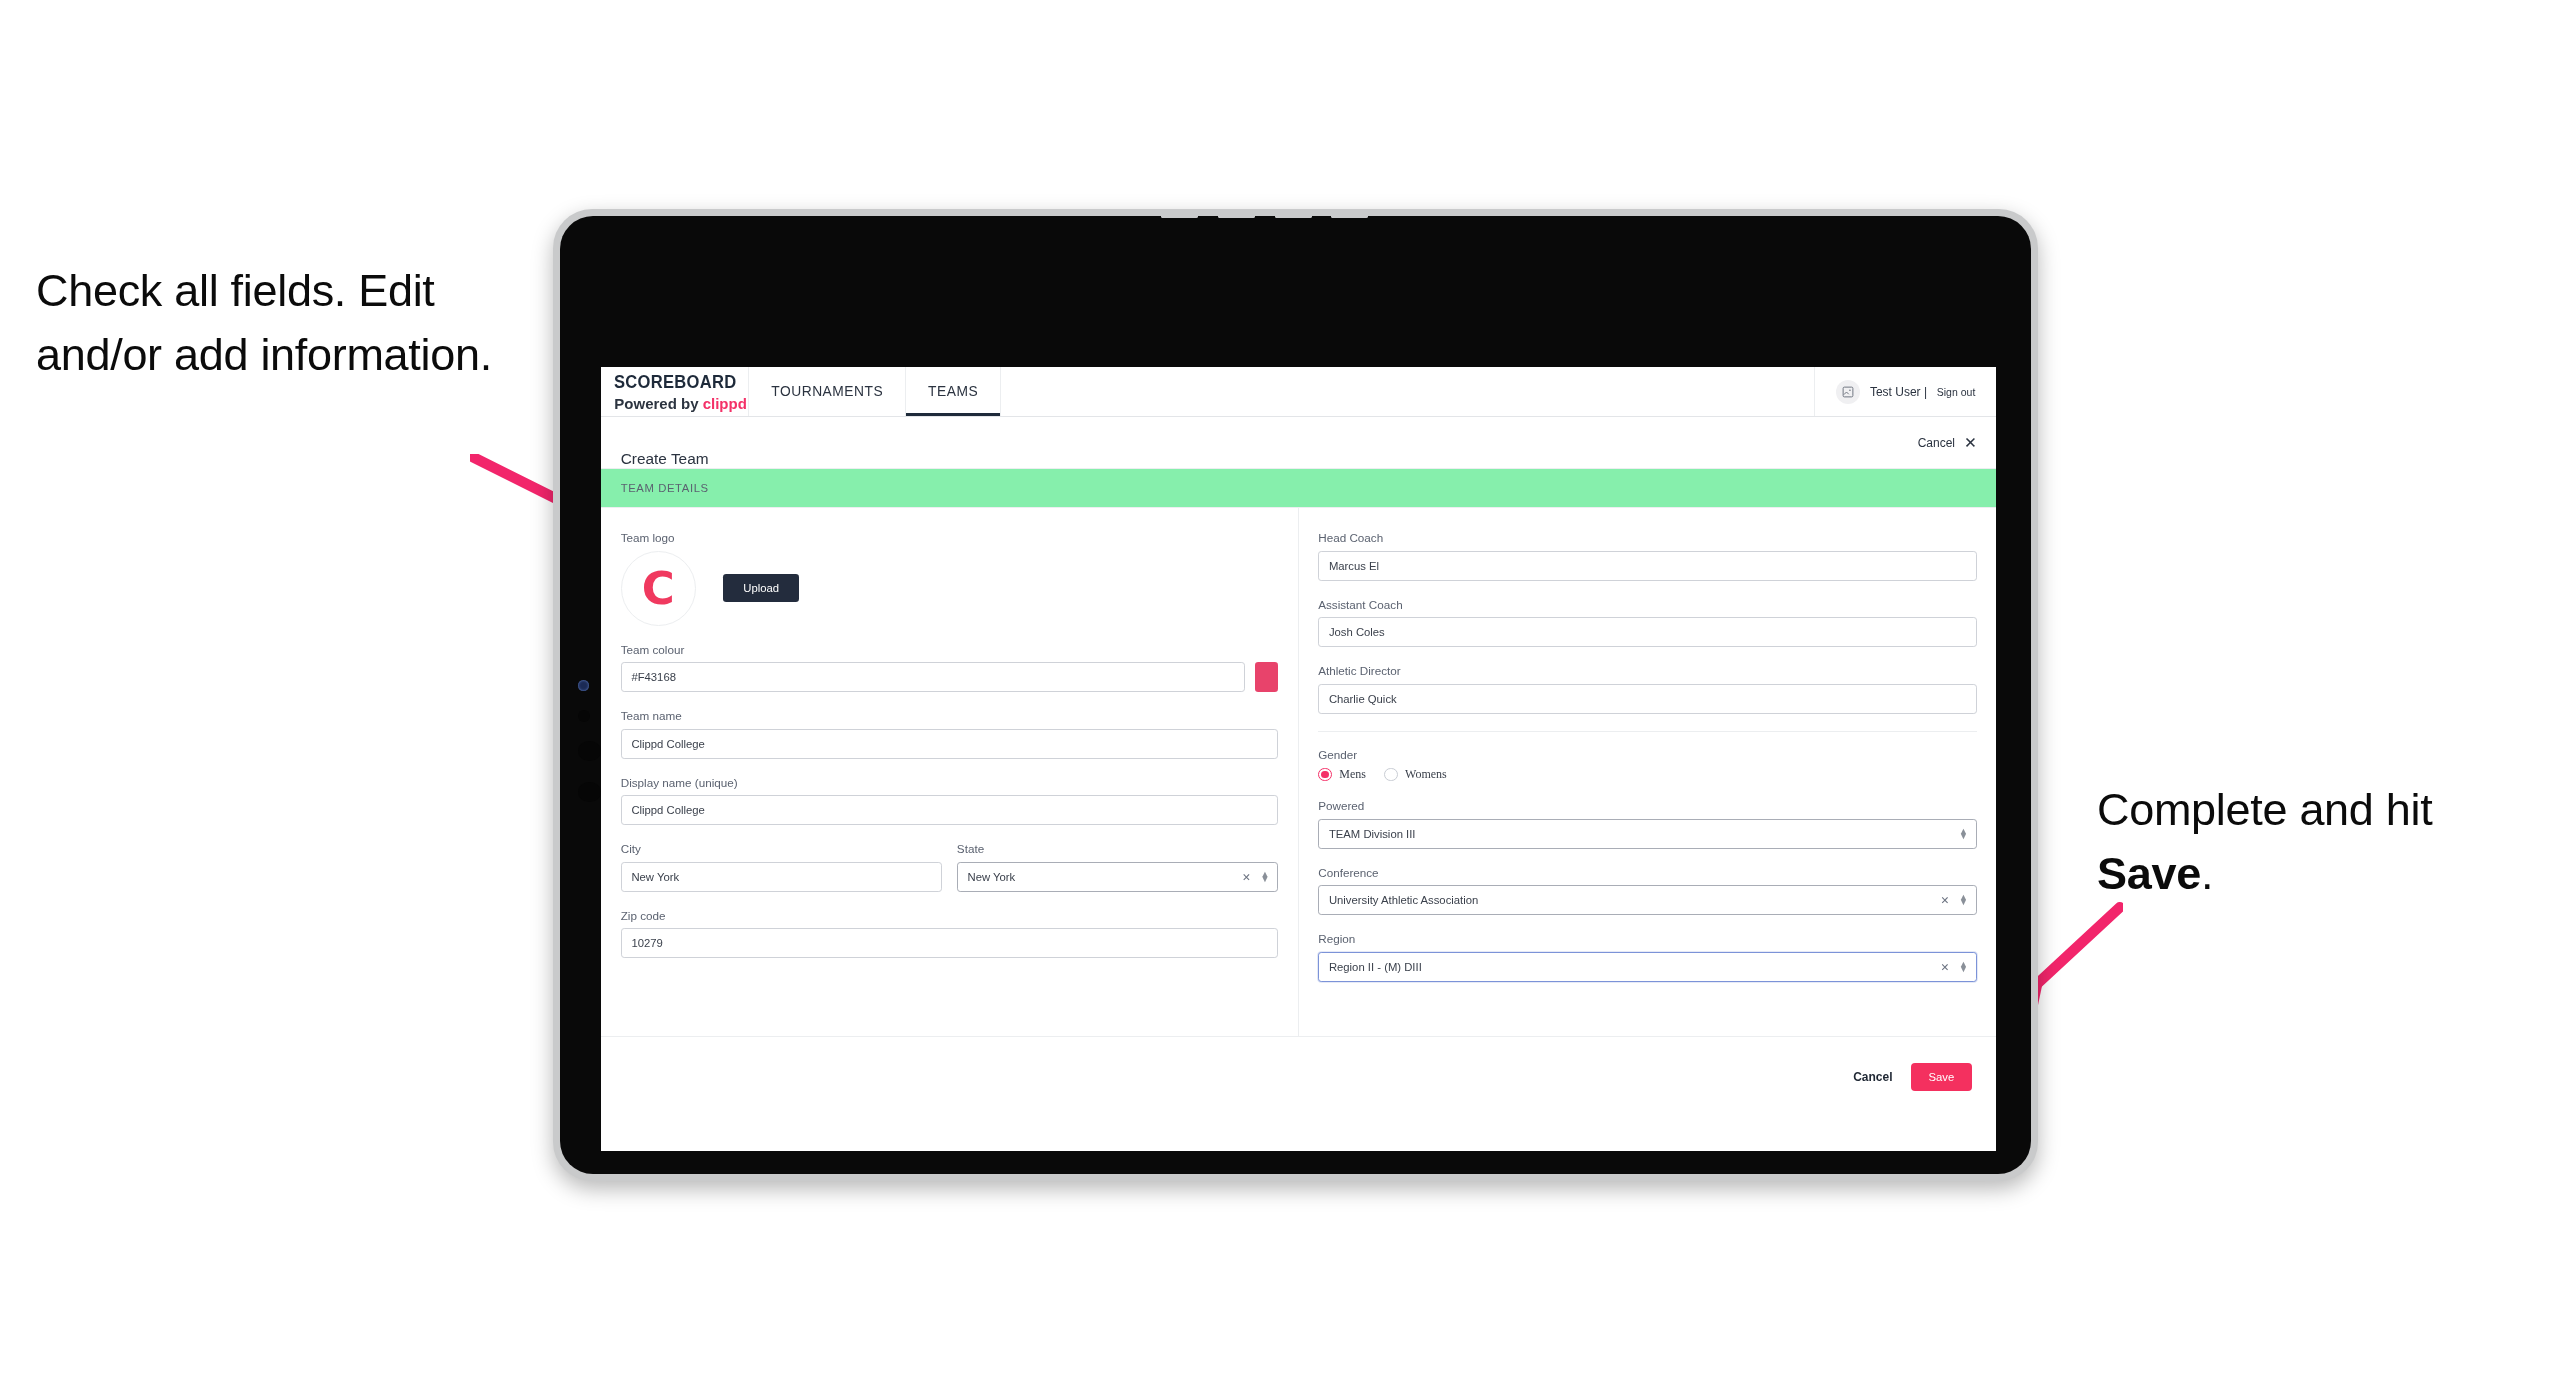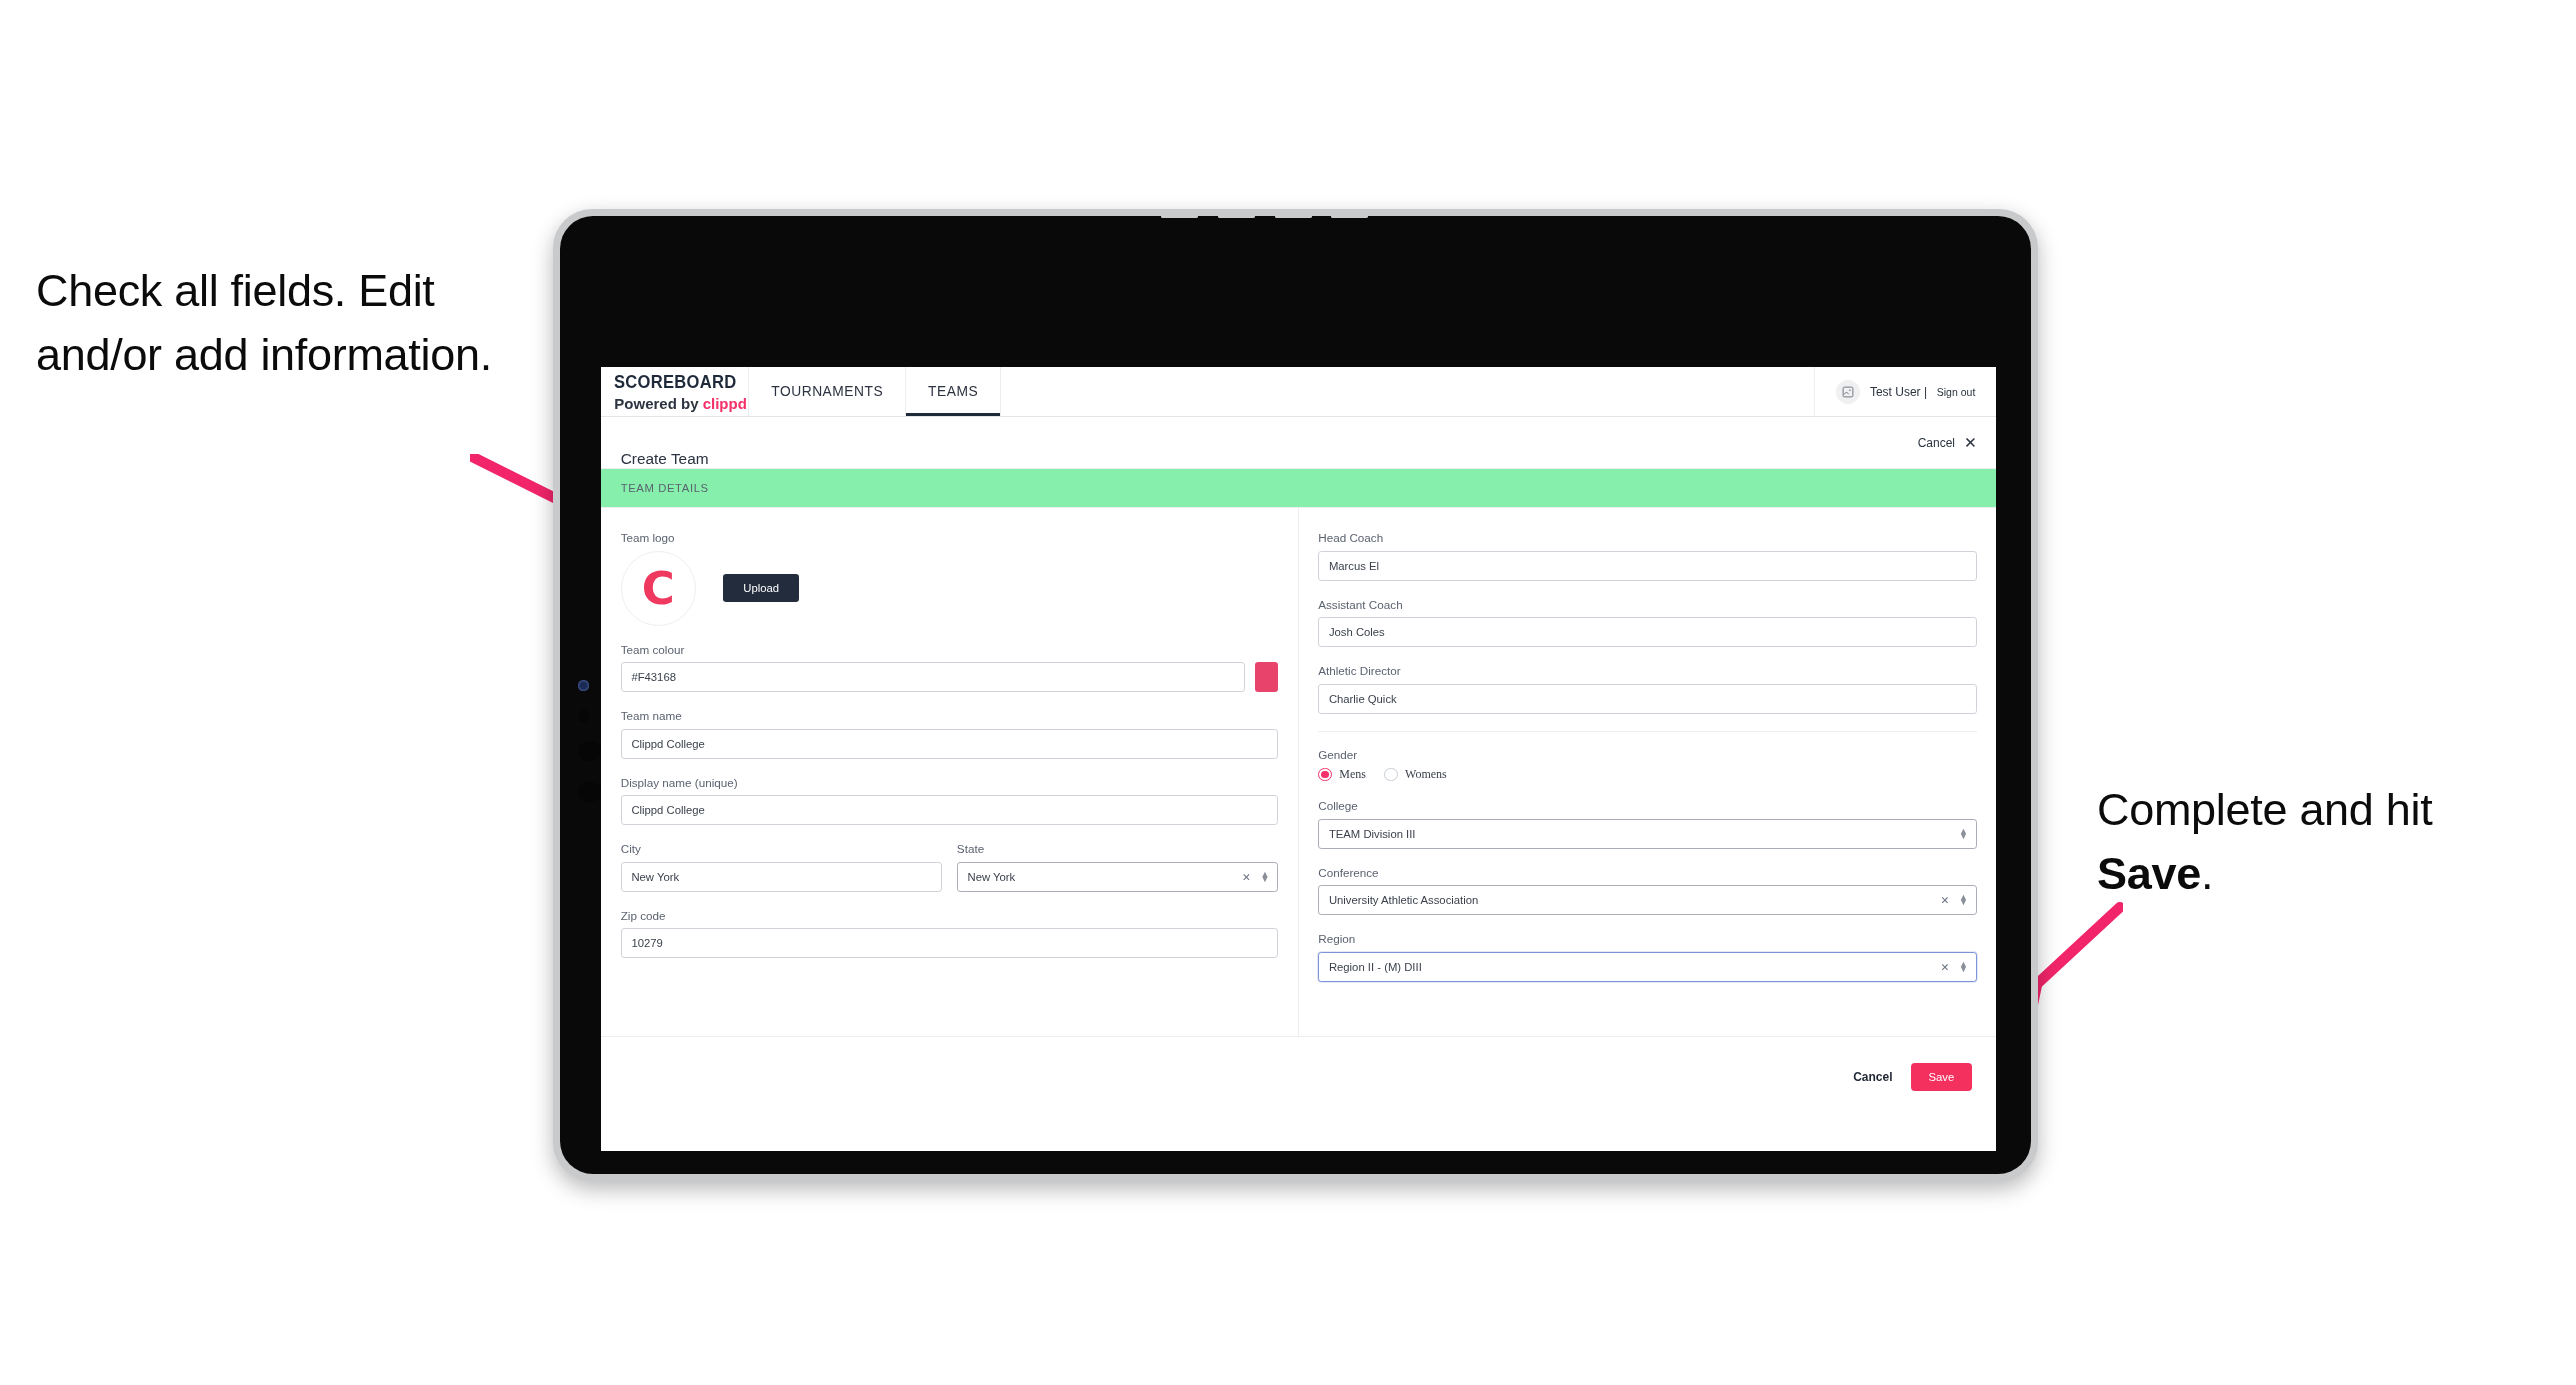--- a/index.html
+++ b/index.html
@@ -396,21 +396,21 @@
                   <span class="rlabel">Mens</span>
                 </div>
                 <div class="radio">
                   <span class="rdot"></span>
                   <span class="rlabel">Womens</span>
                 </div>
               </div>
             </div>
 
             <div class="field">
-              <span class="flabel">College</span>
+              <span class="flabel">Powered</span>
               <div class="selwrap">
                 <div class="finput strong">TEAM Division III</div>
                 <div class="sel-icons">
                   <span class="chev">▲<br>▼</span>
                 </div>
               </div>
             </div>
 
             <div class="field">
               <span class="flabel">Conference</span>

